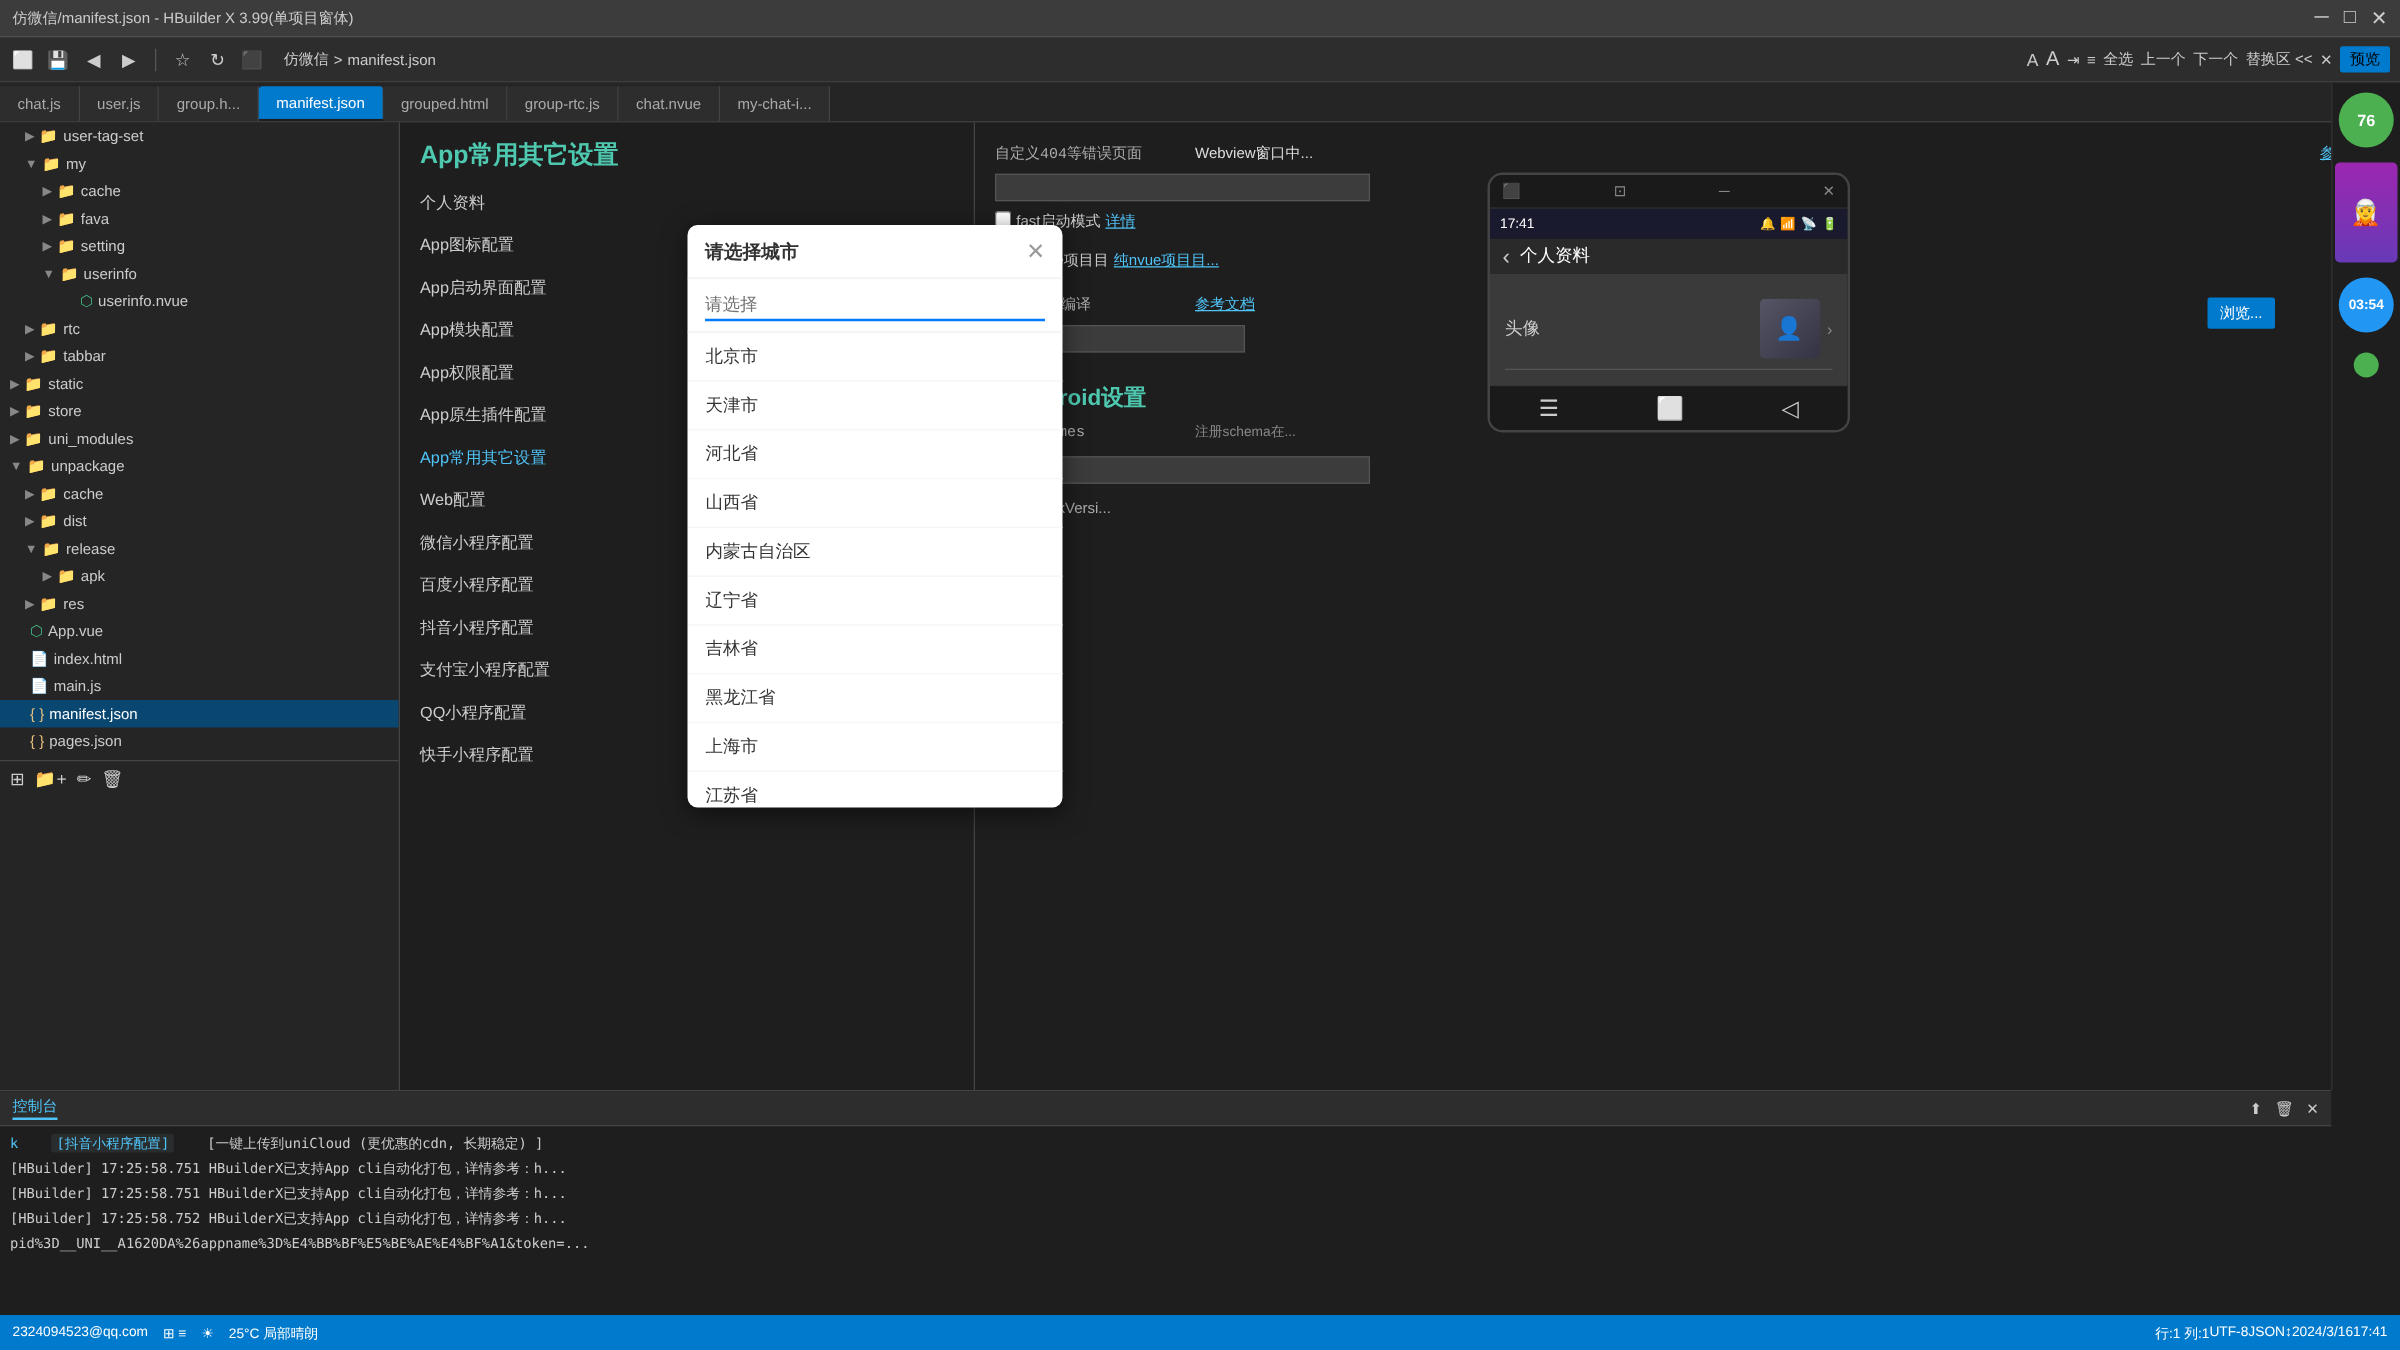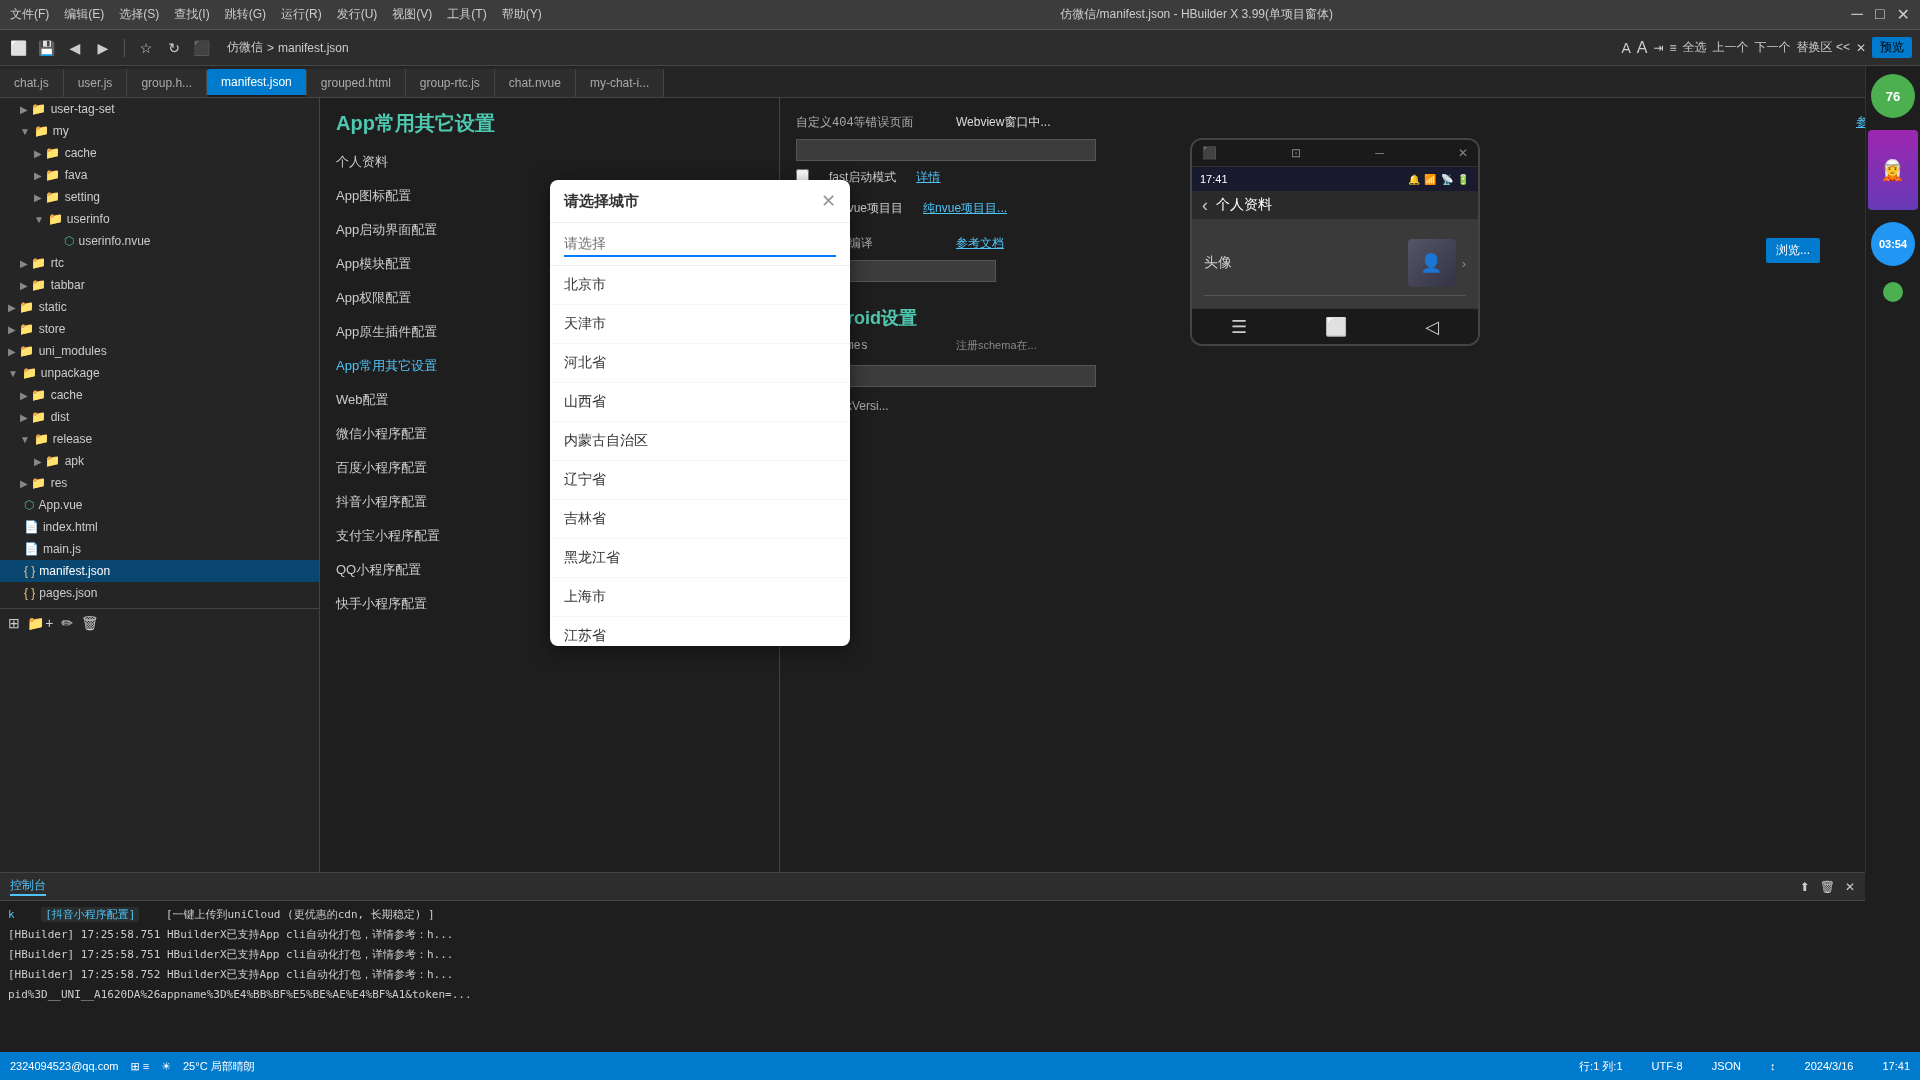--- a/index.html
+++ b/index.html
@@ -50,21 +50,21 @@
     .config-item { padding: 8px 16px; font-size: 13px; color: #ccc; cursor: pointer; }
     .config-item.active { color: #4fc3f7; }
 
     
     .right-panel { flex: 1; background: #1e1e1e; padding: 16px; overflow-y: auto; position: relative; }
     .field-row { display: flex; align-items: center; margin-bottom: 8px; font-size: 12px; }
     .field-label { width: 160px; color: #aaa; font-family: Liberation Mono, monospace; }
     .field-value { flex: 1; color: #ddd; }
     .browse-btn { background: #007acc; color: #fff; border: none; padding: 4px 10px; font-size: 12px; cursor: pointer; border-radius: 2px; margin-left: 8px; }
     .ref-link { color: #4fc3f7; text-decoration: underline; cursor: pointer; font-size: 12px; }
-    .checkbox-row { display: flex; align-items: flex-start; gap: 20px; margin-bottom: 6px; font-size: 12px; color: #ccc; }
+    .checkbox-row { display: flex; align-items: flex-start; gap: 4px; margin-bottom: 6px; font-size: 12px; color: #ccc; }
 
     
     .phone-sim { position: absolute; top: 40px; right: 40px; width: 290px; background: #1a1a1a; border-radius: 12px; border: 2px solid #444; overflow: hidden; z-index: 5; }
 
     
     .city-dialog { position: fixed; top: 180px; left: 550px; width: 300px; background: #fff; border-radius: 8px; box-shadow: 0 4px 20px rgba(0,0,0,0.5); z-index: 100; overflow: hidden; }
     .city-dialog-header { display: flex; align-items: center; justify-content: space-between; padding: 10px 14px; border-bottom: 1px solid #eee; }
     .city-dialog-title { font-size: 15px; color: #333; font-weight: bold; }
     .city-dialog-close { font-size: 18px; color: #999; cursor: pointer; }
     .city-search { padding: 8px 14px; border-bottom: 1px solid #eee; }
@@ -77,42 +77,30 @@
     .console-toolbar { height: 28px; background: #2d2d2d; display: flex; align-items: center; padding: 0 10px; gap: 8px; border-bottom: 1px solid #444; }
     .console-toolbar span { font-size: 12px; color: #ccc; cursor: pointer; }
     .console-toolbar span.active { color: #4fc3f7; border-bottom: 2px solid #4fc3f7; }
     .console-content { flex: 1; overflow-y: auto; padding: 4px 8px; font-size: 11px; font-family: monospace; color: #ccc; }
     .console-line { line-height: 20px; }
     .console-toolbar-btn { font-size: 14px; color: #aaa; cursor: pointer; margin-left: 2px; }
 
     
     .status-bar { height: 28px; background: #007acc; display: flex; align-items: center; justify-content: space-between; padding: 0 10px; font-size: 11px; color: #fff; }
     .status-bar-left { display: flex; gap: 12px; align-items: center; }
-    .status-bar-right { display: flex; gap: 29px; align-items: center; }
+    .status-bar-right { display: flex; gap: 0; align-items: center; }
 
     .android-section { font-size: 18px; font-weight: bold; color: #4ec9b0; padding: 12px 16px 0; }
     .input-field { background: #3c3c3c; border: 1px solid #555; color: #ccc; padding: 3px 6px; font-size: 12px; width: 200px; }
     .minSdk-row { padding: 4px 16px; font-size: 12px; color: #aaa; }
   </style>
 </head>
 <body>
 
 <div class="title-bar">
-  <div class="title-bar-left">
-    <span>文件(F)</span>
-    <span>编辑(E)</span>
-    <span>选择(S)</span>
-    <span>查找(I)</span>
-    <span>跳转(G)</span>
-    <span>运行(R)</span>
-    <span>发行(U)</span>
-    <span>视图(V)</span>
-    <span>工具(T)</span>
-    <span>帮助(Y)</span>
-  </div>
   <div class="title-bar-center">仿微信/manifest.json - HBuilder X 3.99(单项目窗体)</div>
   <div class="title-bar-right">
     <span>─</span>
     <span>□</span>
     <span>✕</span>
   </div>
 </div>
 
 <div class="toolbar">
   <div class="toolbar-btn">⬜</div>

